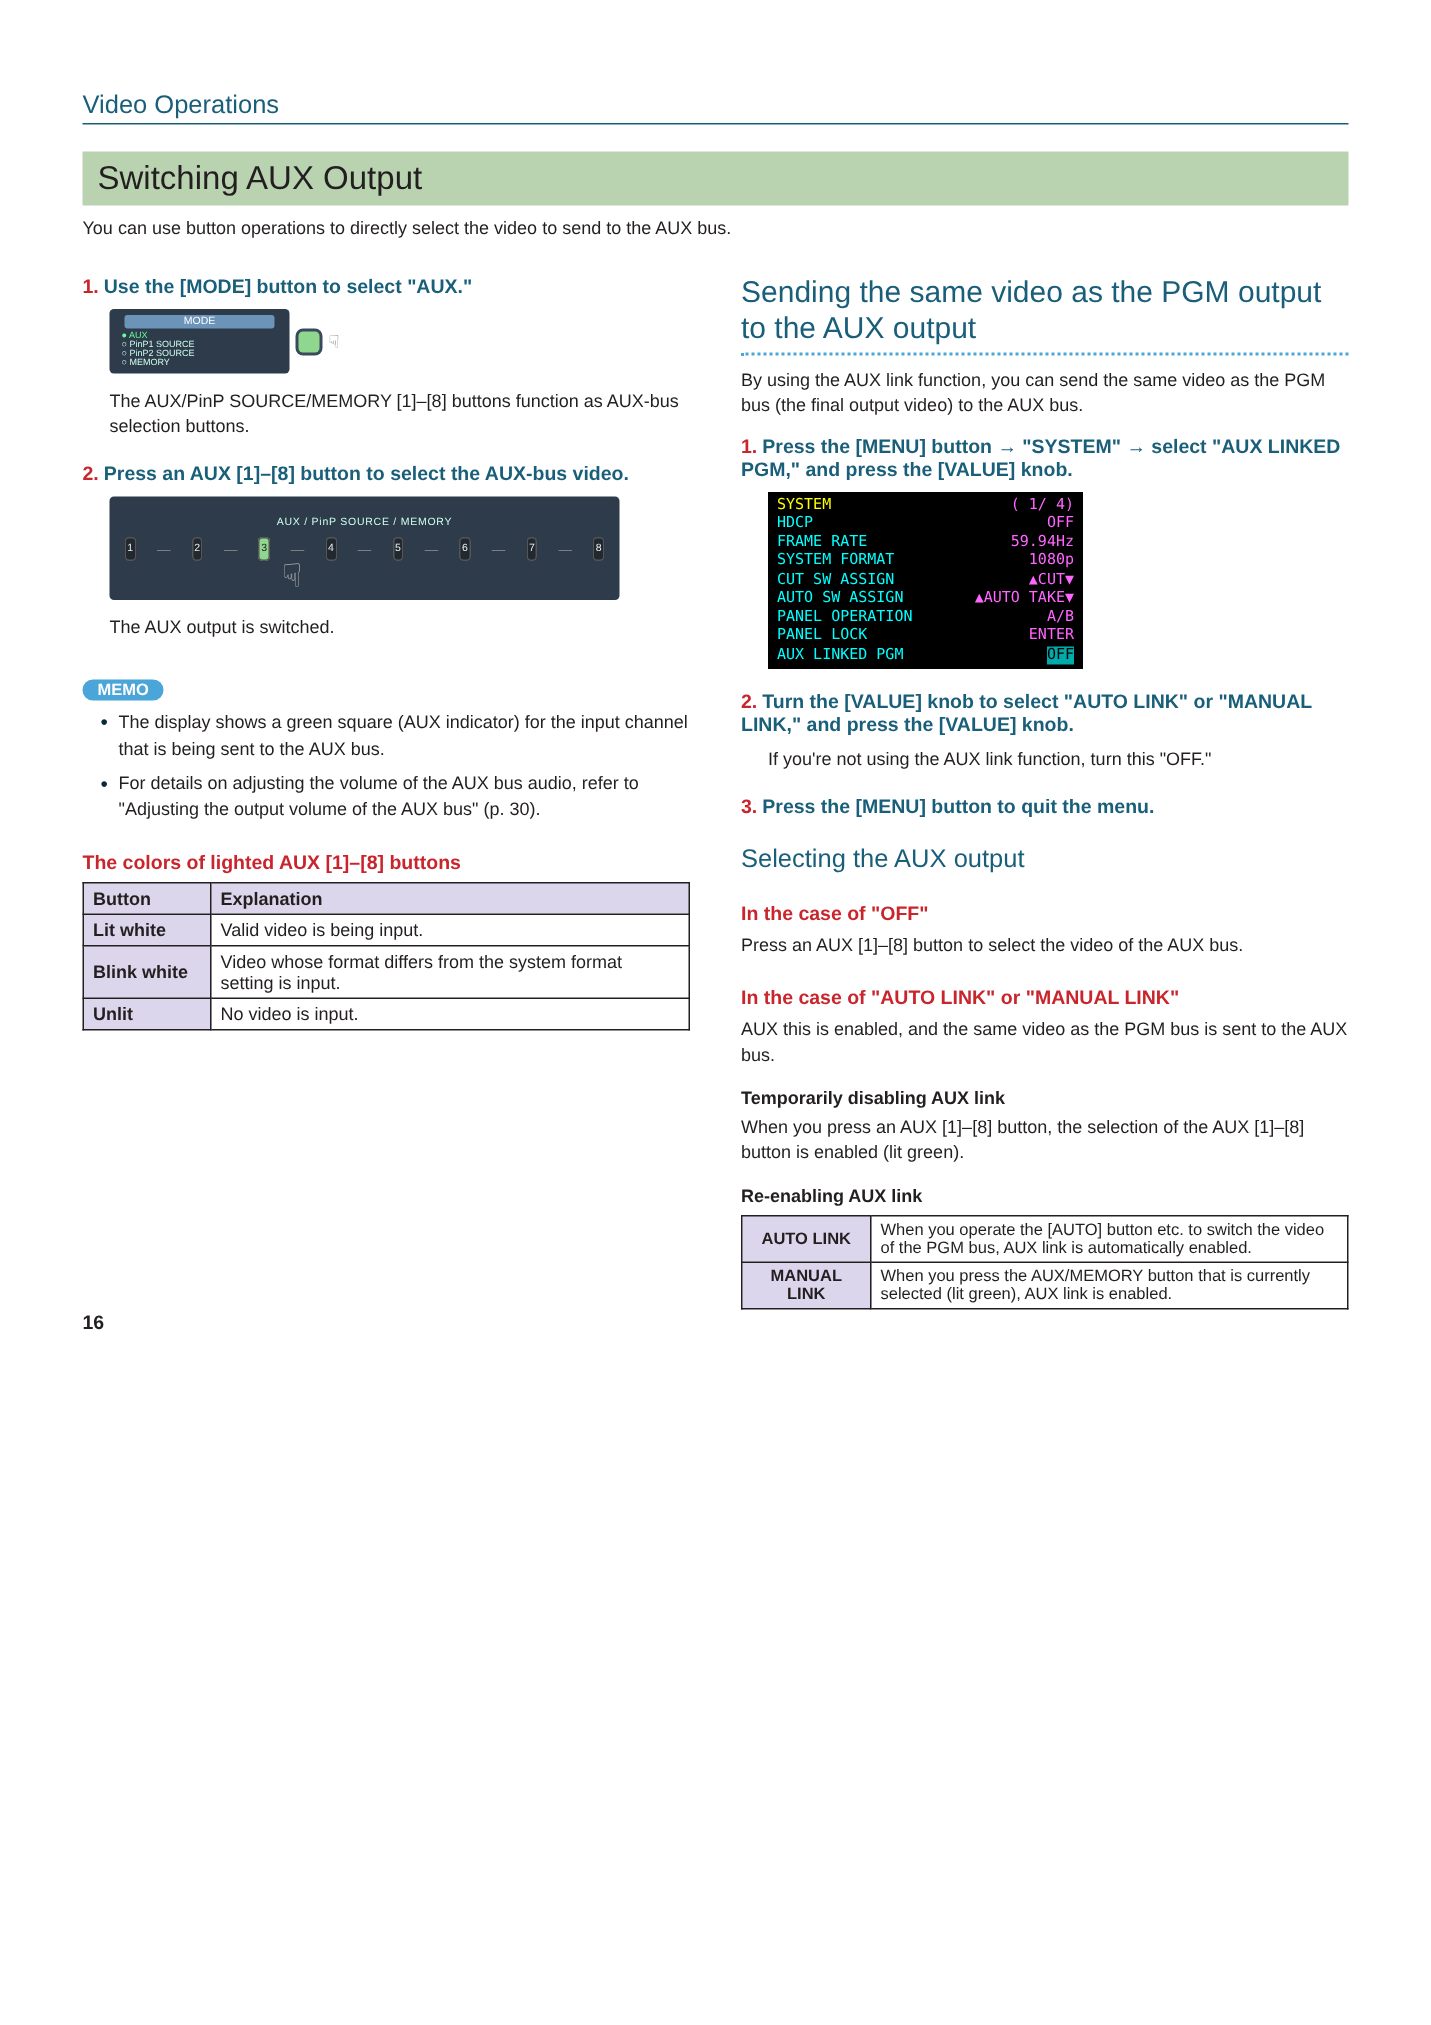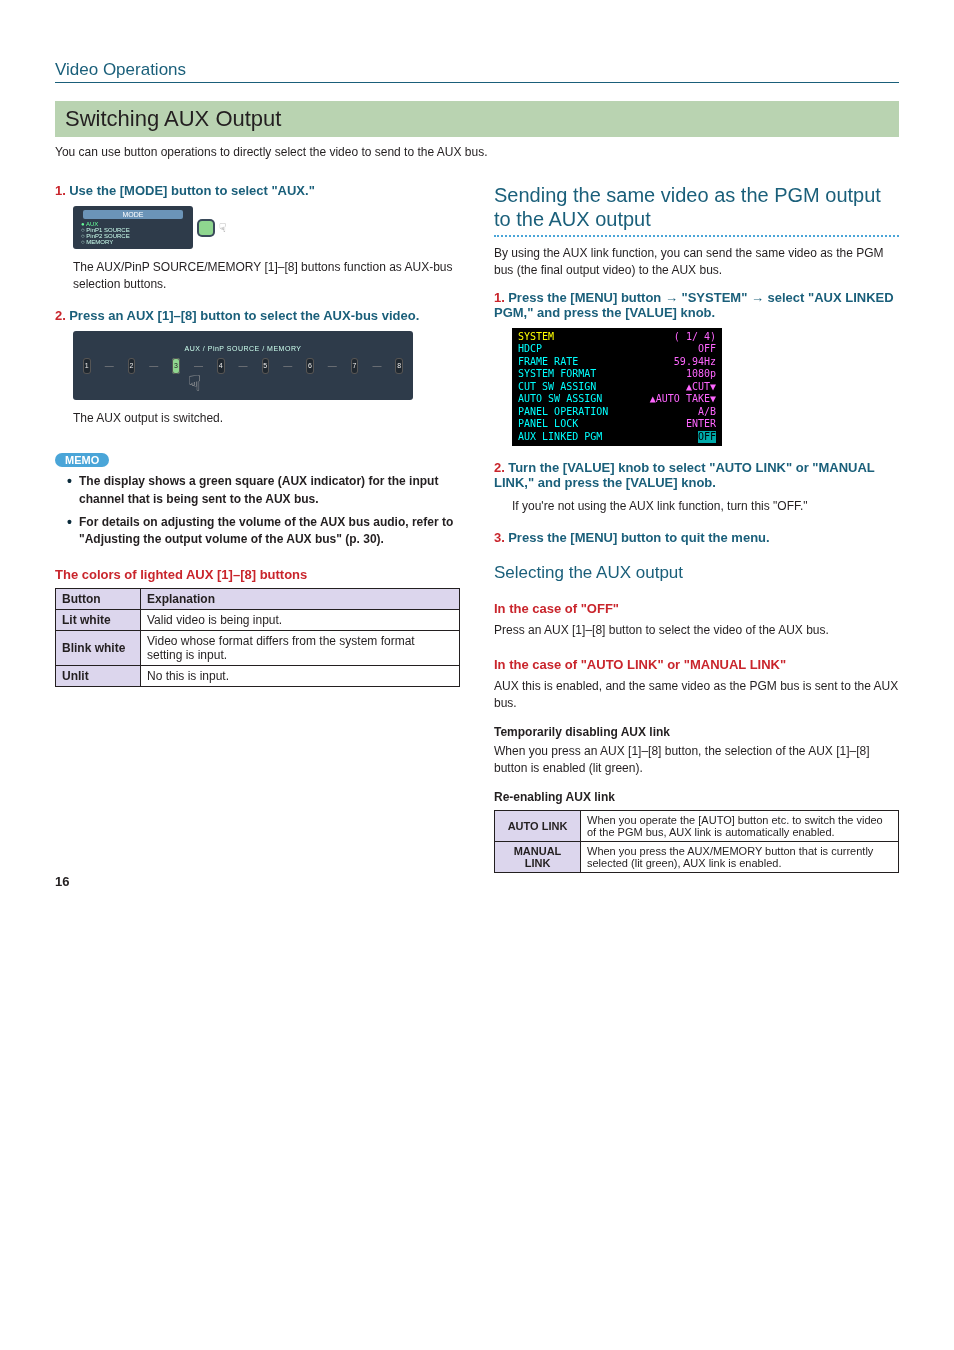--- a/index.html
+++ b/index.html
@@ -42,21 +42,21 @@
     background: #4aa5d8;
     color: #fff;
     font-weight: bold;
     font-size: 11px;
     padding: 1px 10px;
     border-radius: 9px;
     margin-top: 12px;
     margin-bottom: 6px;
   }
   ul.memo-list { list-style: none; margin-left: 12px; font-size: 12px; line-height:1.45; }
-  ul.memo-list li { position: relative; padding-left: 12px; margin-bottom: 6px; font-weight: bold; }
+  ul.memo-list li { position: relative; padding-left: 12px; margin-bottom: 6px; }
   ul.memo-list li::before { content: "•"; position: absolute; left: 0; top: 0; color: #092a3a; font-size: 14px; line-height: 1.2; }
   table.info { border-collapse: collapse; width: 100%; margin-top:6px; font-size: 12px; }
   table.info th, table.info td { border: 1px solid #231f20; padding: 3px 6px; text-align: left; vertical-align: middle; }
   table.info th { background: #dcd6ed; font-weight: bold; }
   table.info td.first { background: #dcd6ed; font-weight: bold; width: 85px; }
   .right-heading {
     color: #1a5f7a;
     font-size: 20px;
     font-weight: 400;
     line-height: 1.2;
@@ -186,21 +186,21 @@
       <tr>
         <td class="first">Lit white</td>
         <td>Valid video is being input.</td>
       </tr>
       <tr>
         <td class="first">Blink white</td>
         <td>Video whose format differs from the system format setting is input.</td>
       </tr>
       <tr>
         <td class="first">Unlit</td>
-        <td>No this is input.</td>
+        <td>No video is input.</td>
       </tr>
     </tbody>
       </table>
   </div>
 
   <div class="col">
     <div class="right-heading">Sending the same video as the PGM output to the AUX output</div>
     <hr class="dotted-rule">
     <div class="body-text">By using the AUX link function, you can send the same video as the PGM bus (the final output video) to the AUX bus.</div>
 

